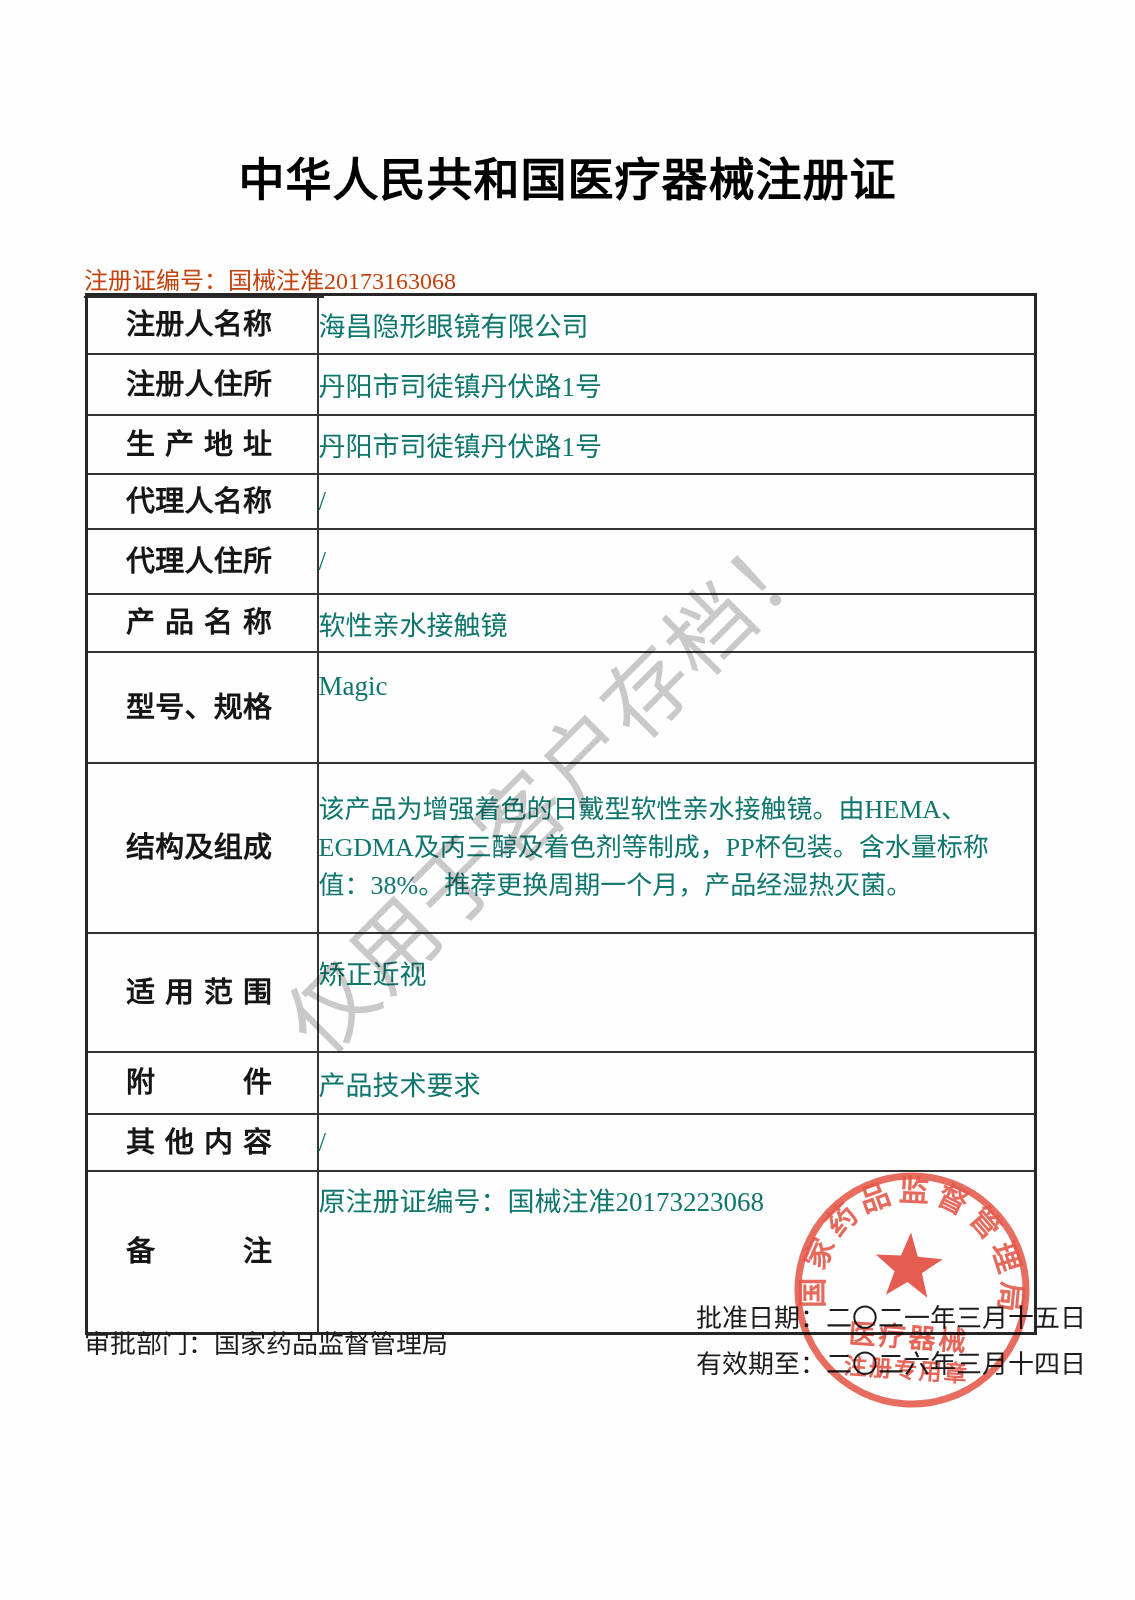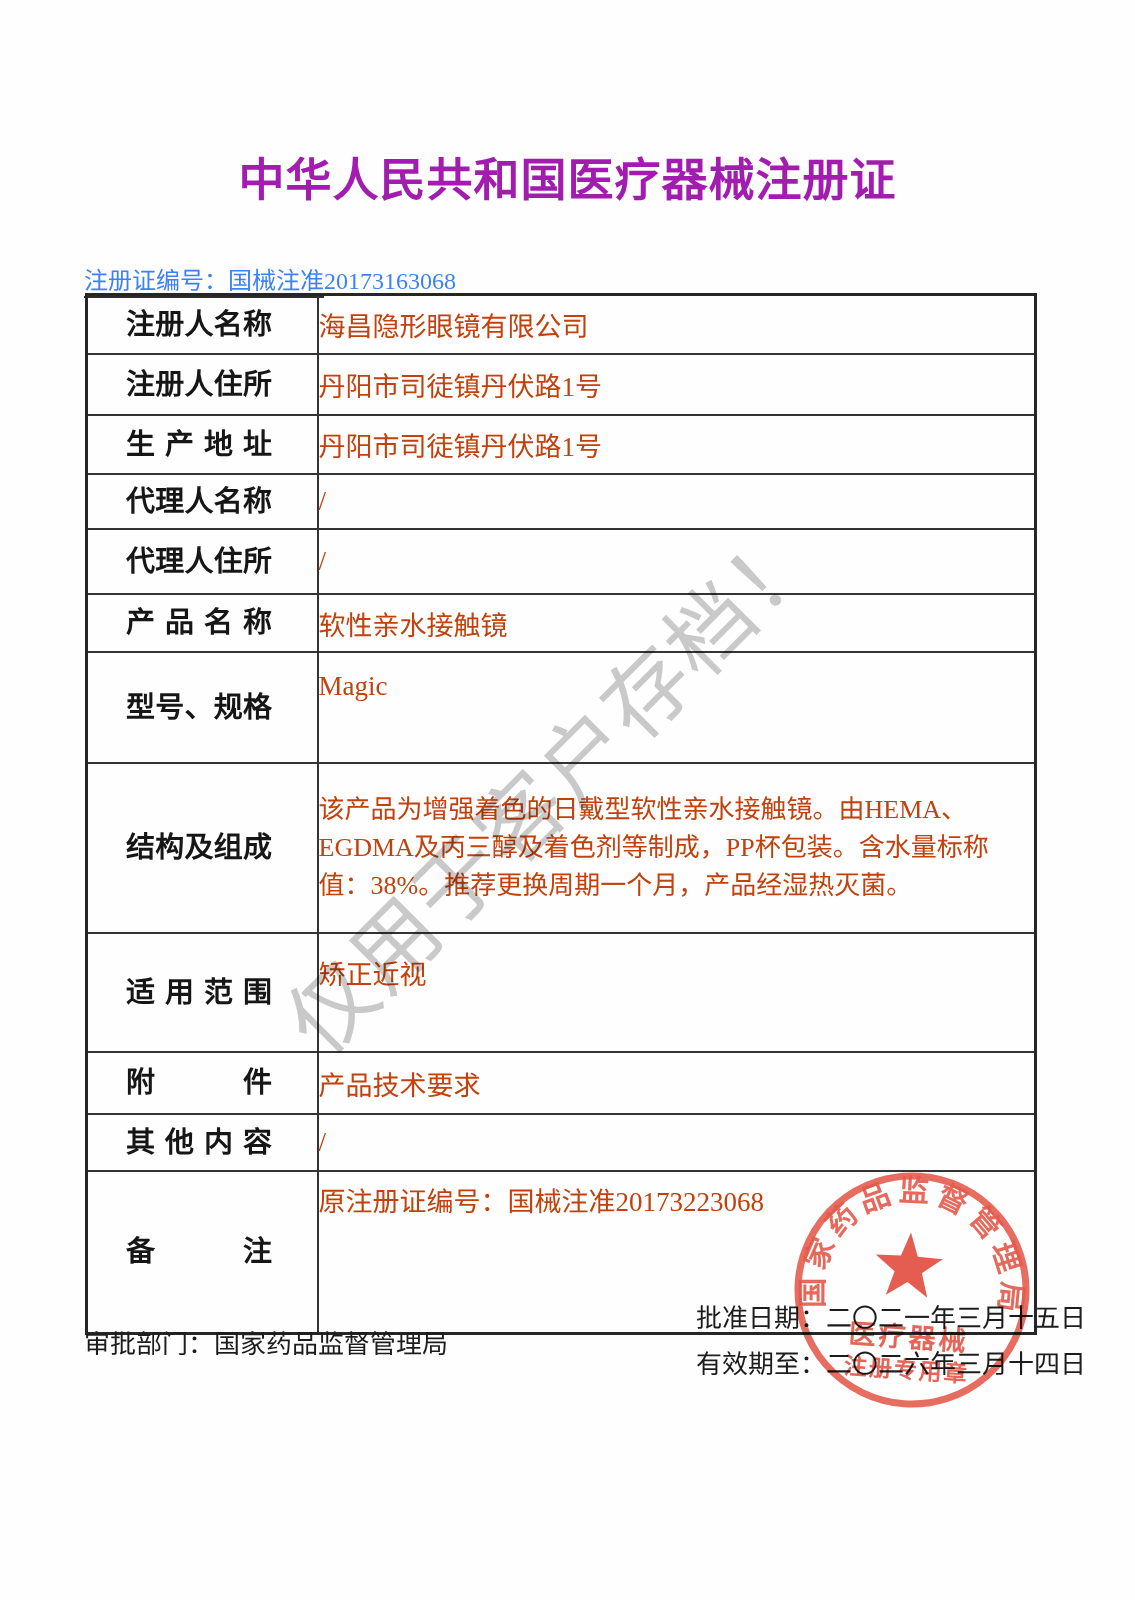--- a/index.html
+++ b/index.html
@@ -13,28 +13,28 @@
   }
   .title{
     position:absolute;
     left:0; top:143px; width:1135px;
     margin:0;
     text-align:center;
     font-family:"Liberation Serif", serif;
     font-weight:700;
     font-size:46px;
     letter-spacing:1px;
-    color:#a21caf;
+    color:#000000;
   }
   .reg-line{
     position:absolute;
     left:84px; top:261px;
     font-size:24px;
     white-space:nowrap;
-    color:#3b82f6;
+    color:#c2410c;
   }
   .reg-line .u{
     border-bottom:2px solid #2d2d2d;
     padding-bottom:2px;
   }
   table.cert-table{
     position:absolute;
     left:85px; top:293px;
     width:952px;
     border-collapse:collapse;
@@ -57,21 +57,21 @@
     font-size:29px;
     color:#161616;
     text-align:justify;
     text-align-last:justify;
     line-height:1.1;
   }
   td.val{
     font-size:27px;
     padding-left:14px;
     padding-right:10px;
-    color:#c2410c;
+    color:#0f766e;
     margin-left:20px;
   }
   
   tr:nth-child(1) td{height:57px;}
   tr:nth-child(2) td{height:59px;}
   tr:nth-child(3) td{height:57px;border-radius:10px;}
   tr:nth-child(4) td{height:53px;}
   tr:nth-child(5) td{height:63px;}
   tr:nth-child(6) td{height:56px;}
   tr:nth-child(7) td{height:91px;}

